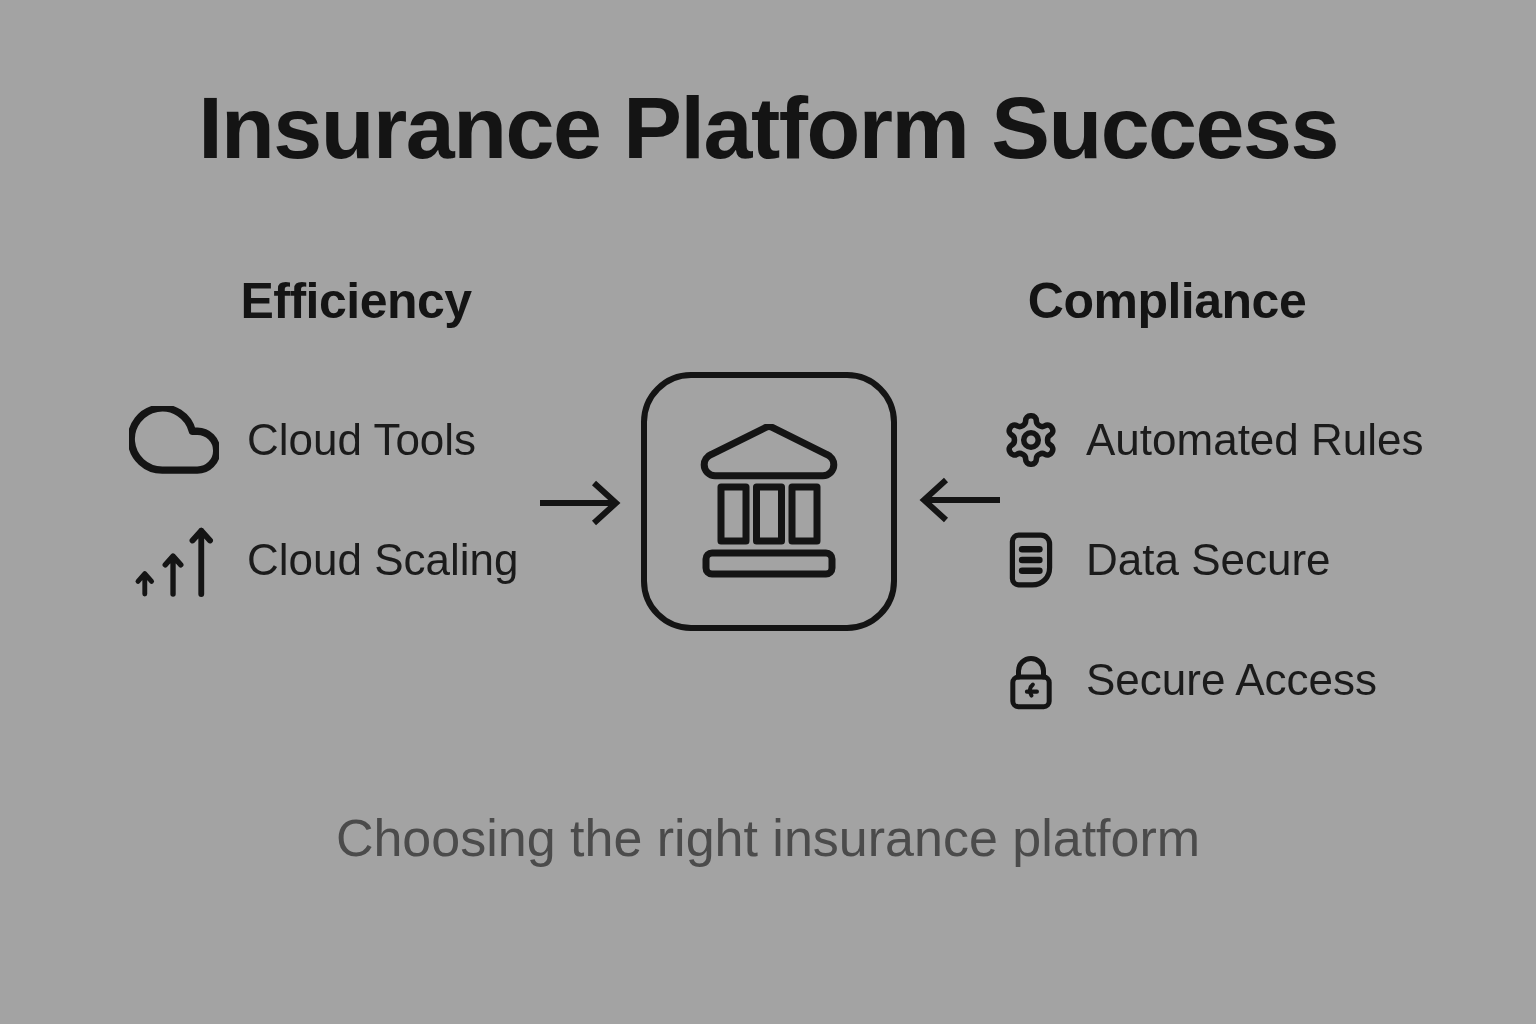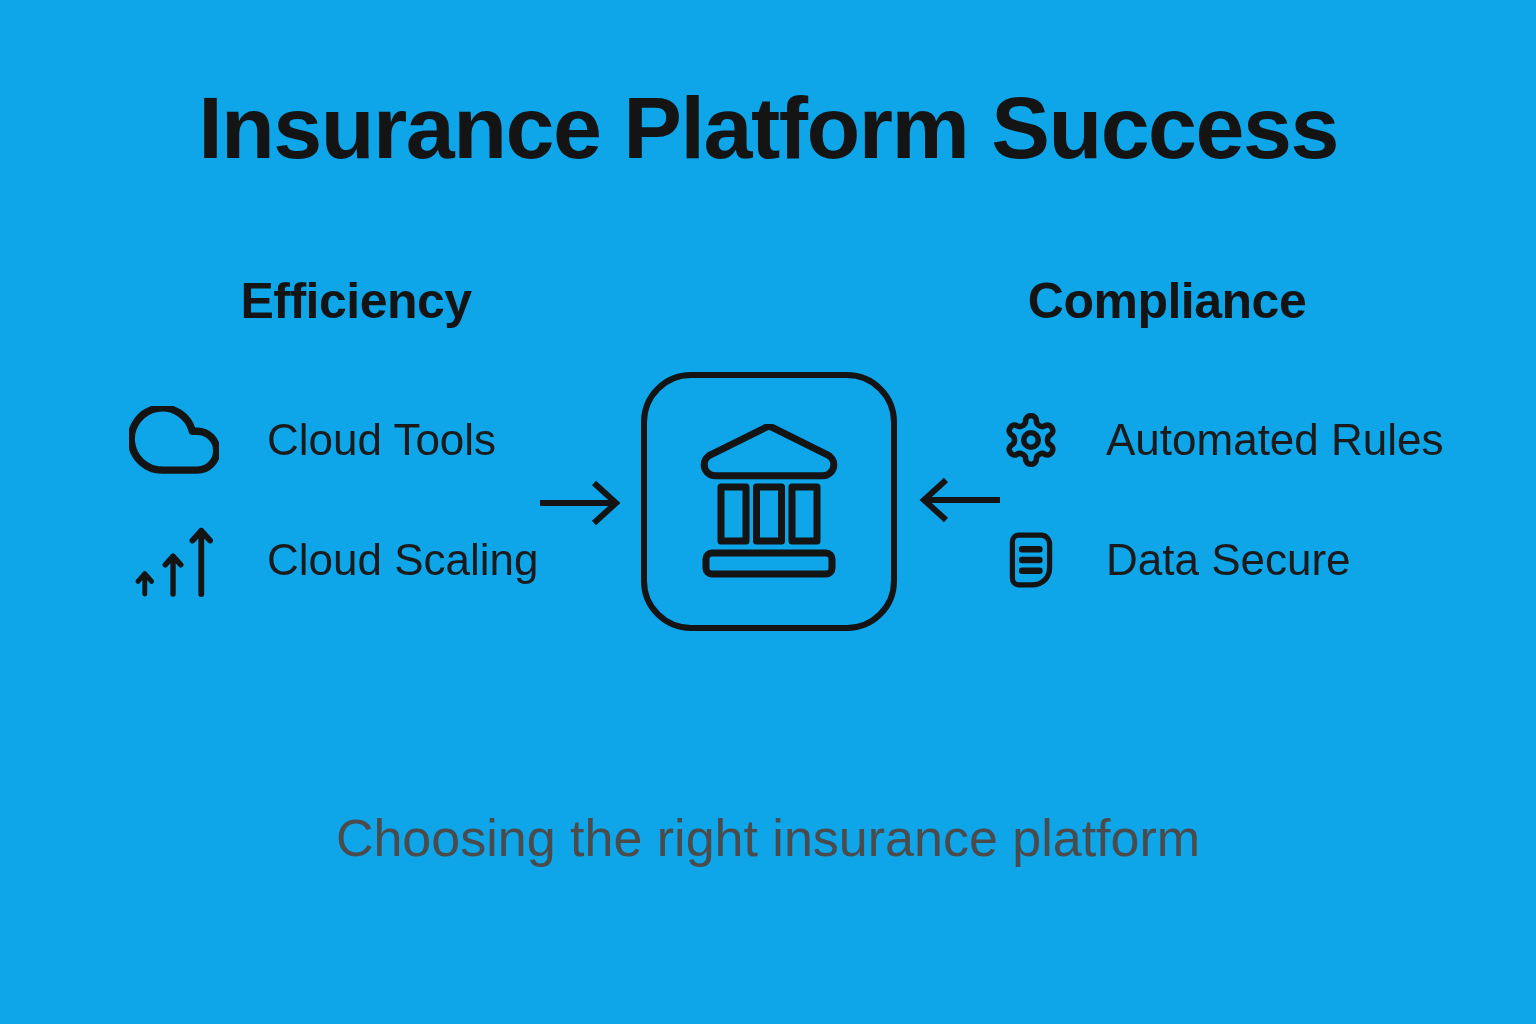--- a/index.html
+++ b/index.html
@@ -6,21 +6,21 @@
   body{
     background:#fafaf7;
     font-family:"Liberation Sans", sans-serif;
     color:#161616;
     -webkit-font-smoothing:antialiased;
   }
   .stage{
     position:relative;
     width:1536px;height:1024px;
     margin:0 auto;
-    background:#0ea5e9;
+    background:#a3a3a3;
     overflow:hidden;
   }
   .title{
     position:absolute;left:0;top:84px;width:1536px;
     text-align:center;
     font-size:88px;font-weight:700;letter-spacing:-1.5px;
     color:#141414;line-height:1;
   }
   .col-heading{
     position:absolute;top:276px;width:472px;
@@ -35,21 +35,21 @@
   .items.right{left:1002px;top:388px;}
   .row{display:flex;align-items:center;height:104px;}
   .icon-box{
     display:flex;align-items:center;justify-content:center;
     flex:0 0 auto;
   }
   .items.left .icon-box{width:96px;margin-right:25px;}
   .items.right .icon-box{width:58px;margin-right:26px;}
   .row .label{
     font-size:44px;font-weight:400;color:#1b1b1b;
-    white-space:nowrap;line-height:1;margin-left:20px;
+    white-space:nowrap;line-height:1;
   }
   .center-box{
     position:absolute;left:641px;top:372px;
     width:256px;height:259px;box-sizing:border-box;
     border:6px solid #141414;border-radius:50px;
     display:flex;align-items:center;justify-content:center;
     background:transparent;
   }
   .connector{position:absolute;}
   .connector.left{left:538px;top:480px;}
@@ -115,20 +115,31 @@
         <svg width="50" height="62" viewBox="0 0 20 25">
           <path class="stroke" stroke-width="2.1" d="M5 2.5h9a3.5 3.5 0 0 1 3.5 3.5v9.5c0 4-2.8 7-7 7H5A2.5 2.5 0 0 1 2.5 20V5A2.5 2.5 0 0 1 5 2.5Z"></path>
           <path class="stroke" stroke-width="2.6" d="M6.4 8.2h7"></path>
           <path class="stroke" stroke-width="2.6" d="M6.4 12.5h7"></path>
           <path class="stroke" stroke-width="2.6" d="M6.4 16.8h7"></path>
         </svg>
       </span>
       <span class="label">Data Secure</span>
     </div>
 
+    <div class="row">
+      <span class="icon-box">
+        <svg width="50" height="65" viewBox="0 0 22 28">
+          <path class="stroke" stroke-width="2.2" d="M5.5 12.5V9.8a5.5 5.5 0 0 1 11 0v2.7"></path>
+          <rect class="stroke" stroke-width="2.2" x="3" y="12.5" width="16" height="13" rx="2.4"></rect>
+          <path class="stroke" stroke-width="1.8" d="M11.8 15.8c-1.4 1.1-1.7 3-.6 4.8"></path>
+          <path class="stroke" stroke-width="1.8" d="M9.2 18.9h4.4"></path>
+        </svg>
+      </span>
+      <span class="label">Secure Access</span>
+    </div>
 
   </div>
 
   <div class="center-box">
     <span>
       <svg width="162" height="156" viewBox="0 0 160 156">
         <path class="stroke" stroke-width="7" d="M76.8 3.4a7 7 0 0 1 6.4 0L138 30.6a11 11 0 0 1 6.8 10.2c0 6-4.9 10.9-10.9 10.9H26.1c-6 0-10.9-4.9-10.9-10.9A11 11 0 0 1 22 30.6Z"></path>
         <rect class="stroke" stroke-width="7" x="32" y="63" width="25" height="54"></rect>
         <rect class="stroke" stroke-width="7" x="67.5" y="63" width="25" height="54"></rect>
         <rect class="stroke" stroke-width="7" x="103" y="63" width="25" height="54"></rect>

